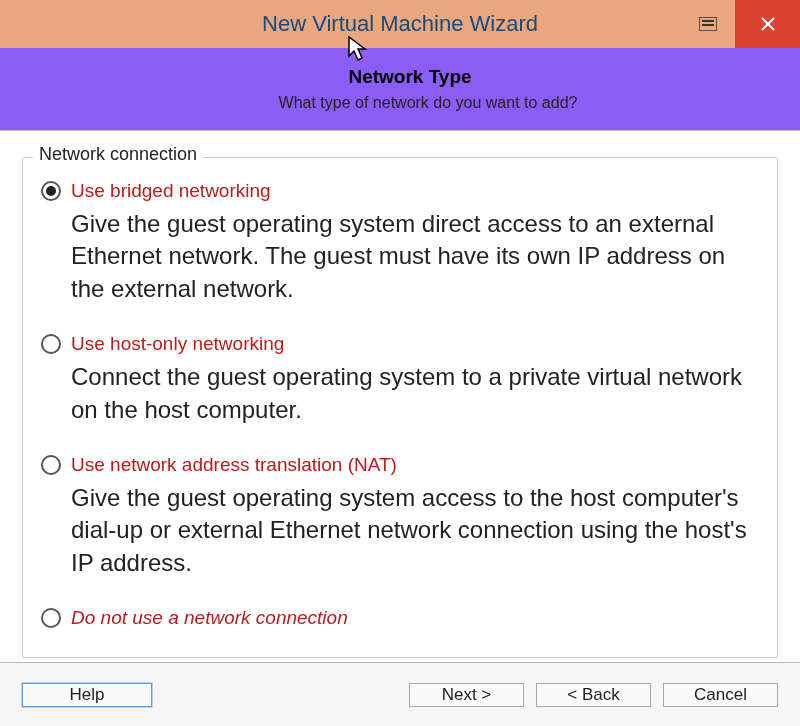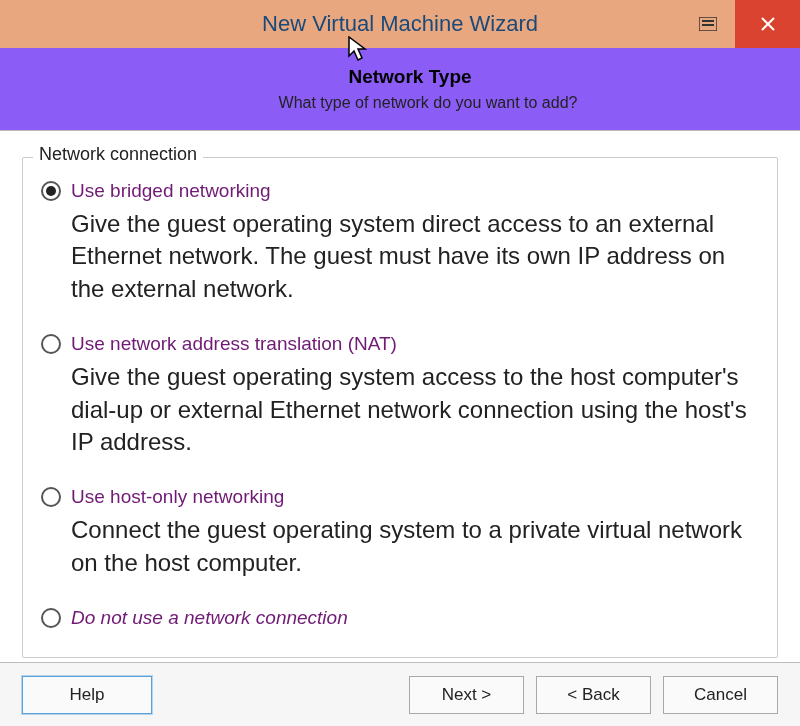--- a/index.html
+++ b/index.html
@@ -111,21 +111,21 @@
   .radio.checked::after {
     content: "";
     width: 10px;
     height: 10px;
     background: #222;
     border-radius: 50%;
     display: block;
   }
   .option-label {
     font-size: 19px;
-    color: #701a75;
+    color: #b91c1c;
   }
   .option-desc {
     font-size: 24px;
     color: #222;
     margin: 6px 0 0 30px;
     line-height: 1.35;
   }
   .footer {
     position: absolute;
     bottom: 0;
@@ -133,21 +133,21 @@
     right: 0;
     border-top: 1px solid #bbb;
     background: #f6f6f6;
     height: 64px;
     display: flex;
     align-items: center;
     padding: 0 22px;
     gap: 12px;
   }
   .btn {
-    height: 38px;
+    height: 24px;
     min-width: 115px;
     background: #fafafa;
     border: 1px solid #a8a8a8;
     font-size: 17px;
     color: #222;
     display: flex;
     align-items: center;
     justify-content: center;
     cursor: pointer;
   }
@@ -199,31 +199,31 @@
       <div class="option-row">
         <span class="radio checked"></span>
         <span class="option-label">Use bridged networking</span>
       </div>
       <div class="option-desc">Give the guest operating system direct access to an external Ethernet network. The guest must have its own IP address on the external network.</div>
     </div>
 
     <div class="option">
       <div class="option-row">
         <span class="radio"></span>
+        <span class="option-label">Use host-only networking</span>
+      </div>
+      <div class="option-desc">Connect the guest operating system to a private virtual network on the host computer.</div>
+    </div>
+
+    <div class="option">
+      <div class="option-row">
+        <span class="radio"></span>
         <span class="option-label">Use network address translation (NAT)</span>
       </div>
       <div class="option-desc">Give the guest operating system access to the host computer's dial-up or external Ethernet network connection using the host's IP address.</div>
-    </div>
-
-    <div class="option">
-      <div class="option-row">
-        <span class="radio"></span>
-        <span class="option-label">Use host-only networking</span>
-      </div>
-      <div class="option-desc">Connect the guest operating system to a private virtual network on the host computer.</div>
     </div>
 
     <div class="option">
       <div class="option-row">
         <span class="radio"></span>
         <span class="option-label">Do not use a network connection</span>
       </div>
     </div>
 
   </div>

